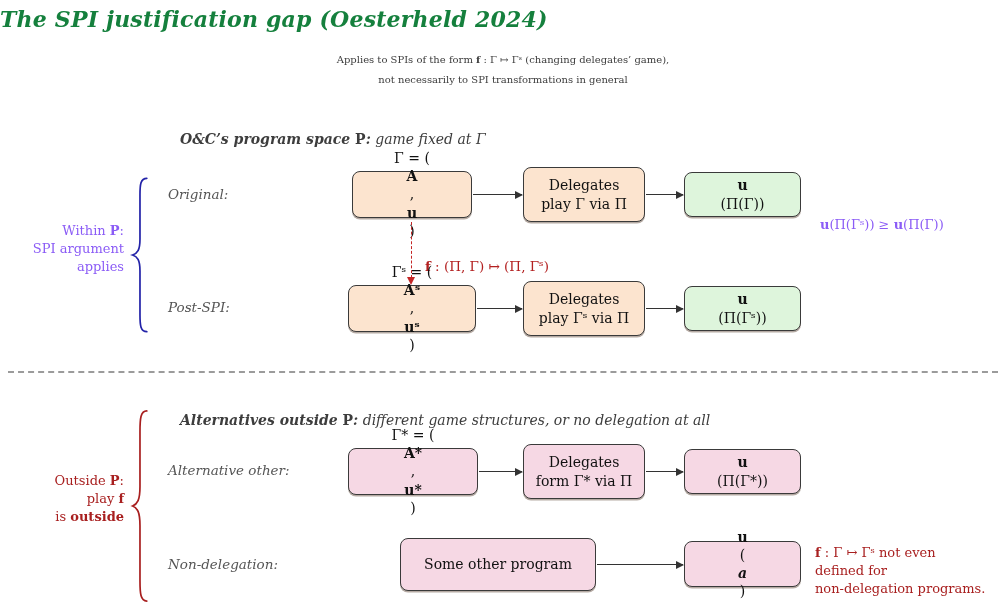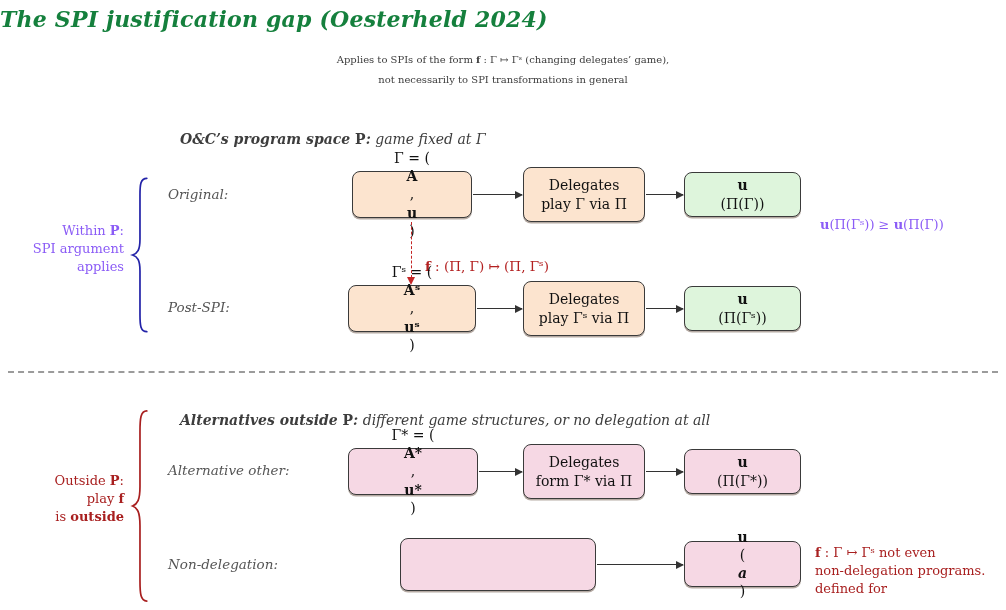--- a/index.html
+++ b/index.html
@@ -133,20 +133,21 @@
     <span>form Γ* via Π</span>
   </div>
   <div class="harrow" style="left:646px; top:471px; width:37px;"></div>
   <div class="box pink" style="left:684px; top:449px; width:117px; height:45px;">
       <span class="b">u</span>
       <span>(Π(Γ*))</span>
     </div>
 
   <div class="row-label" style="top:556px;">Non-delegation:</div>
   <div class="box pink" style="left:400px; top:538px; width:196px; height:53px;">
+    <span>Some other program</span>
   </div>
   <div class="harrow" style="left:597px; top:564px; width:86px;"></div>
   <div class="box pink" style="left:684px; top:541px; width:117px; height:46px;">
       <span class="b">u</span>
       <span>(</span>
       <span class="b i">a</span>
       <span>)</span>
     </div>
 
   <div class="brace" style="left:130px; top:408px; width:21px; height:196px;">
@@ -155,17 +156,17 @@
     </svg>
   </div>
   <div class="side-note note-red align-right" style="left:4px; top:472px; width:120px;text-align:right;">
     <div><span>Outside </span><span class="b">P</span><span>:</span></div>
     <div><span>play </span><span class="b">f</span></div>
     <div><span>is </span><span class="b">outside</span></div>
   </div>
 
   <div class="side-note note-red" style="left:815px; top:544px; width:190px;">
     <div><span class="b">f</span><span> : Γ ↦ Γˢ not even</span></div>
+    <div>defined for</div>
     <div>non-delegation programs.</div>
-    <div>defined for</div>
   </div>
 
 </div>
 
 </body></html>

